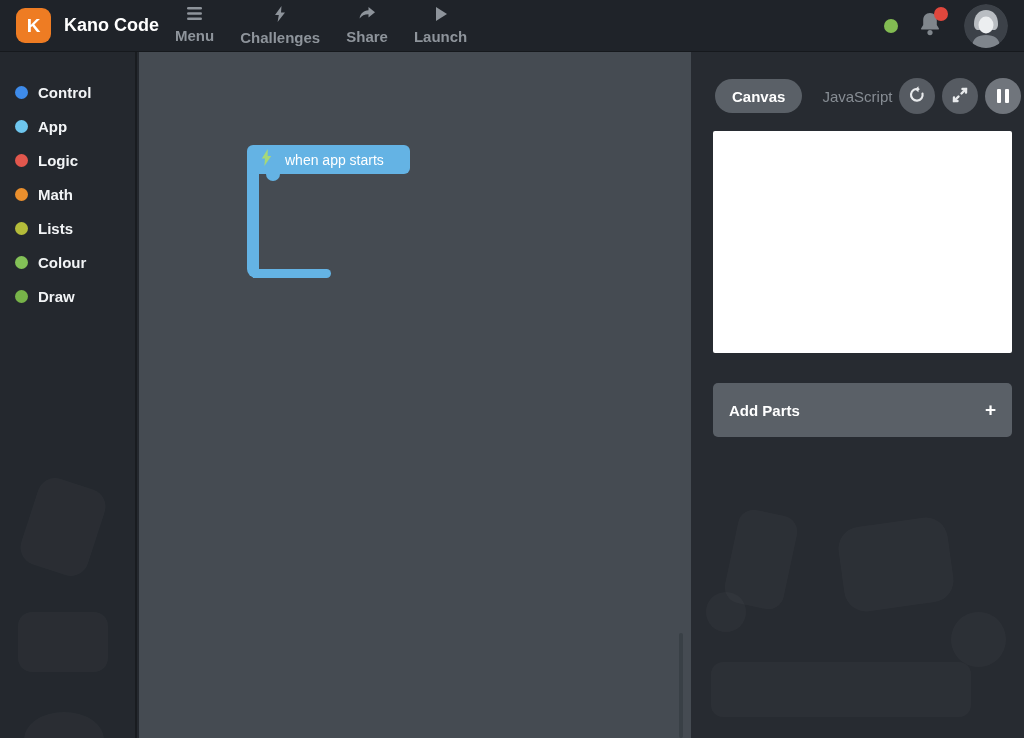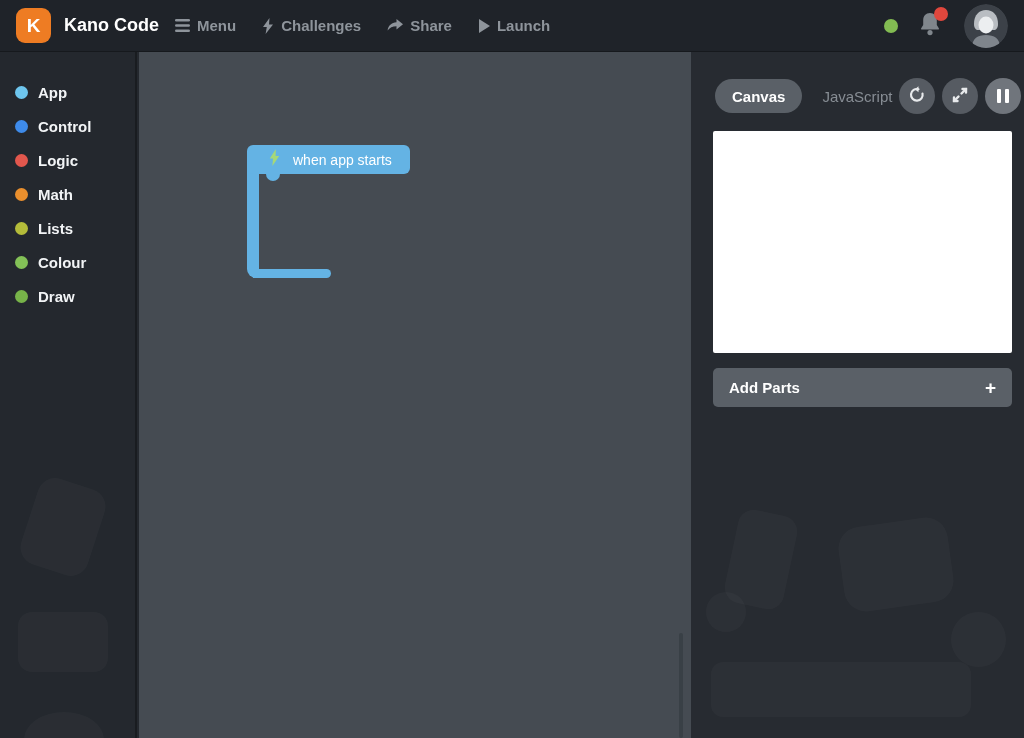--- a/index.html
+++ b/index.html
@@ -10,21 +10,21 @@
   
   .navbar { position:absolute; left:0; top:0; width:1024px; height:52px;
     background:#1f2329; border-bottom:1px solid #16191d;
     display:flex; align-items:center; padding:0 16px; }
   .logo { width:35px; height:35px; border-radius:9px; background:#ee7c23;
     display:flex; align-items:center; justify-content:center;
     color:#fff; font-size:19px; font-weight:bold; flex:0 0 auto; }
   .app-title { color:#ffffff; font-size:18px; font-weight:bold; margin-left:13px; margin-right:16px; }
   .nav-items { display:flex; align-items:center; gap:26px; }
   .nav-item { display:flex; align-items:center; gap:7px; color:#8e949b;
-    font-size:15px; font-weight:bold; cursor:pointer; }
+    font-size:15px; font-weight:bold; cursor:pointer;flex-direction:column; }
   .nav-item svg { display:block; }
   .nav-right { margin-left:auto; display:flex; align-items:center; gap:19px; }
   .status-dot { width:14px; height:14px; border-radius:50%; }
   .bell-wrap { position:relative; width:28px; height:30px; cursor:pointer; }
   .badge { position:absolute; right:-3px; top:-4px; width:14px; height:14px; border-radius:50%; }
   .avatar { width:44px; height:44px; border-radius:50%; overflow:hidden; cursor:pointer; flex:0 0 auto; }
 
   
   .sidebar { position:absolute; left:0; top:52px; width:137px; bottom:0;
     background:#24282e; border-right:2px solid #191c20; overflow:hidden; }
@@ -33,21 +33,21 @@
   .cat:first-child { margin-top:23px; }
   .cat-dot { width:13px; height:13px; border-radius:50%; flex:0 0 auto; }
   .cat-label { color:#f2f4f6; font-size:15px; font-weight:bold; }
 
   
   .workspace { position:absolute; left:139px; top:52px; width:552px; bottom:0;
     background:#454b52; overflow:hidden; }
   .block { position:absolute; left:108px; top:93px; width:230px; height:132px; }
   .block-top { position:absolute; left:0; top:0; width:163px; height:29px;
     background:#64b3e4; border-radius:6px; display:flex; align-items:center;
-    padding-left:22px; gap:13px; z-index:2; }
+    padding-left:14px; gap:13px; z-index:2; }
   .block-top span.lbl { color:#ffffff; font-size:14px; }
   .block-notch { position:absolute; left:19px; top:22px; width:14px; height:14px;
     border-radius:50%; background:#64b3e4; z-index:1; }
   .block-left { position:absolute; left:0; top:20px; width:12px; height:113px;
     background:#64b3e4; border-bottom-left-radius:9px; z-index:1; }
   .block-bottom { position:absolute; left:6px; top:124px; width:78px; height:9px;
     background:#64b3e4; border-radius:0 5px 5px 0; z-index:1; }
   .ws-scrollbar { position:absolute; right:8px; top:581px; width:4px; height:105px;
     background:#394046; border-radius:2px; cursor:pointer; }
 
@@ -60,21 +60,21 @@
     color:#ffffff; font-size:15px; font-weight:bold; display:flex; align-items:center; cursor:pointer;justify-content:flex-end; }
   .tab-plain { margin-left:20px; color:#878d94; font-size:15px; cursor:pointer; }
   .ctrl-group { margin-left:auto; display:flex; align-items:center; gap:7px; padding-right:3px; }
   .circle-btn { width:36px; height:36px; border-radius:50%; background:#565b62;
     display:flex; align-items:center; justify-content:center; cursor:pointer; border:none; }
   .circle-btn.light { background:#70757c; }
   .pause-bars { display:flex; gap:4px; }
   .pause-bars i { display:block; width:4px; height:14px; background:#ffffff; border-radius:1px; }
   .canvas-out { position:absolute; left:22px; top:79px; width:299px; height:222px;
     background:#ffffff; border-radius:2px; }
-  .add-parts { position:absolute; left:22px; top:316px; width:299px; height:39px;
+  .add-parts { position:absolute; left:22px; top:331px; width:299px; height:54px;
     background:#5a6067; border-radius:5px; display:flex; align-items:center;
     padding:0 16px; cursor:pointer; }
   .add-parts .ap-label { color:#ffffff; font-size:15px; font-weight:bold; }
   .add-parts .ap-plus { margin-left:auto; color:#ffffff; font-size:19px; font-weight:bold; }
 
   
   .doodle { position:absolute; background:rgba(255,255,255,0.028); pointer-events:none; }
 </style>
 </head>
 <body>
@@ -145,26 +145,26 @@
             <ellipse cx="22" cy="21" rx="7.5" ry="8.5" fill="#eceef0"></ellipse>
             <path d="M8 44 C8 34 14 31 22 31 C30 31 36 34 36 44 Z" fill="#7f858c"></path>
           </svg>
         </span>
       </div>
     </div>
   </header>
 
   <aside class="sidebar">
     <div class="cat">
+      <span class="cat-dot" style="background: rgb(62, 139, 234);"></span>
+      <span class="cat-label">Control</span>
+    </div>
+    <div class="cat">
       <span class="cat-dot" style="background: rgb(110, 198, 238);"></span>
       <span class="cat-label">App</span>
-    </div>
-    <div class="cat">
-      <span class="cat-dot" style="background: rgb(62, 139, 234);"></span>
-      <span class="cat-label">Control</span>
     </div>
     <div class="cat">
       <span class="cat-dot" style="background: rgb(226, 87, 77);"></span>
       <span class="cat-label">Logic</span>
     </div>
     <div class="cat">
       <span class="cat-dot" style="background: rgb(234, 143, 45);"></span>
       <span class="cat-label">Math</span>
     </div>
     <div class="cat">

